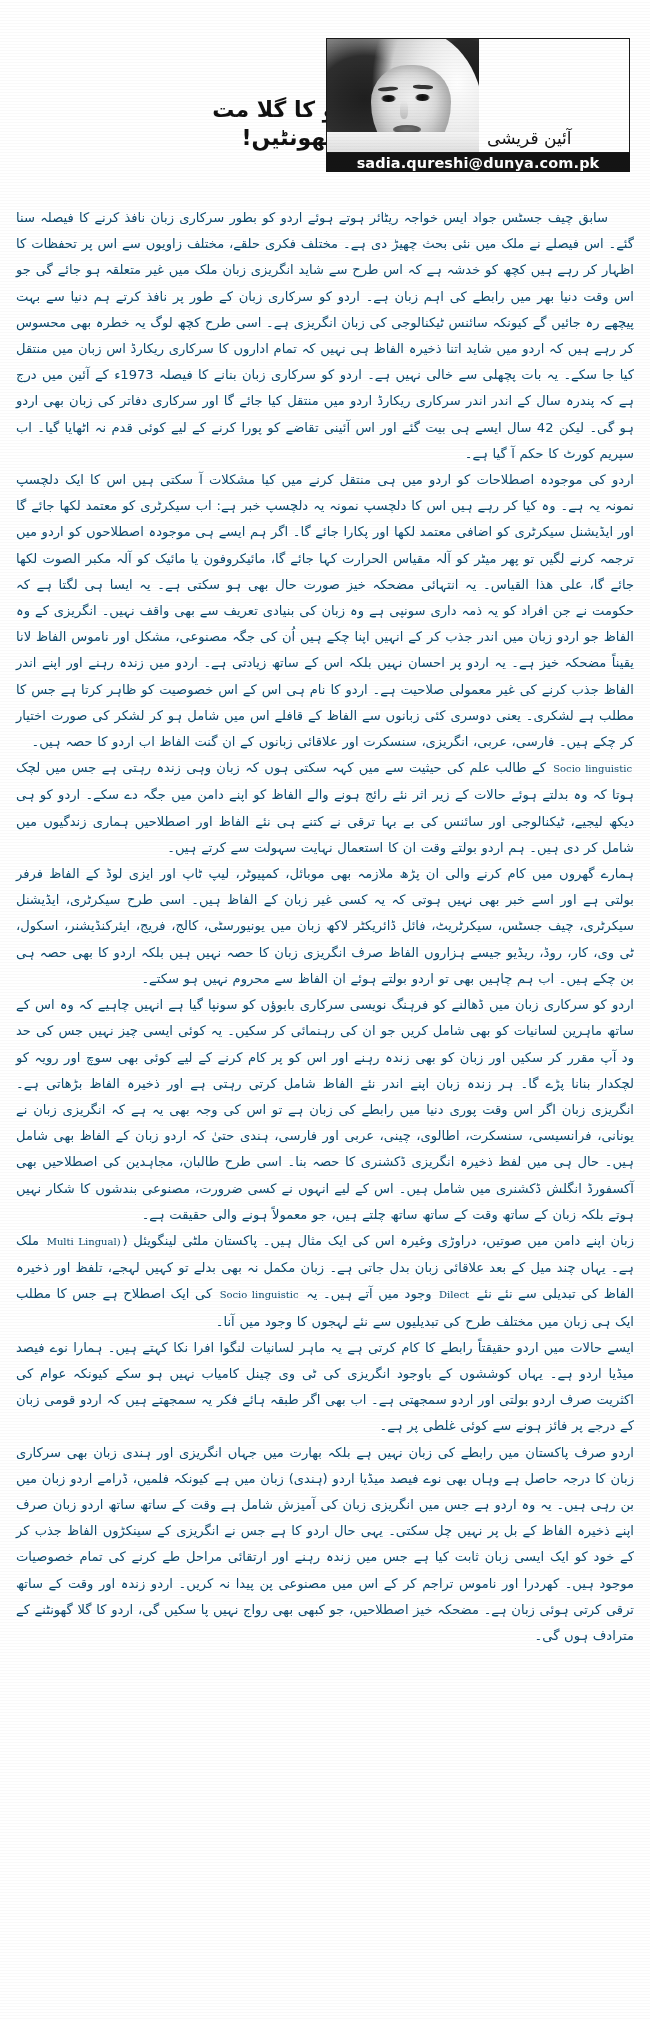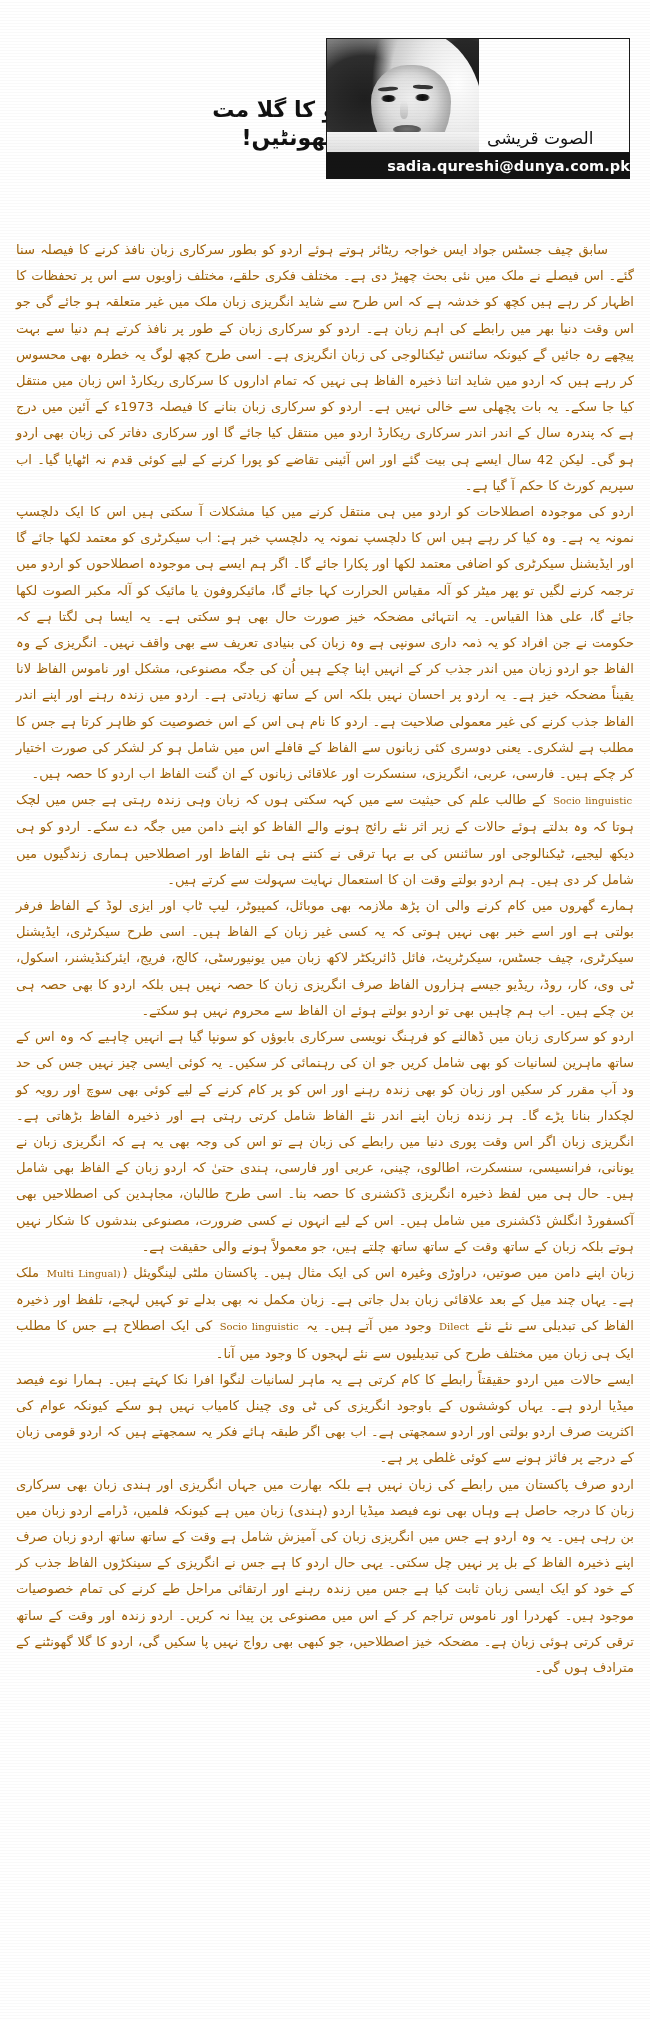--- a/index.html
+++ b/index.html
@@ -116,24 +116,24 @@
   }
   .title-rule{
     width:128px; height:2px; background:#111; margin:1px 0 3px 0;
   }
   .author-name{
     font-size:17px; font-weight:400; color:#111; direction:rtl;
     line-height:1.1;
   }
   .email-bar{
     position:absolute; right:20px; top:153px;
-    width:304px; height:26px;
+    width:304px; height:19px;
     background:#141414;
     box-sizing:border-box;
-    display:flex; align-items:center; 
+    display:flex; align-items:center; justify-content:center;
   }
   .email-bar span{
     color:#fff; font-size:14.5px; font-weight:700; letter-spacing:.1px;
     direction:ltr;
     font-family:"DejaVu Sans","Liberation Sans",sans-serif;
   }
 
   
   .headline{
     position:absolute; right:230px; top:96px; width:260px;
@@ -142,24 +142,23 @@
     font-size:22px; font-weight:700; color:#111;
     line-height:1.25;
   }
 
   
   .article{
     position:absolute; top:205px; right:16px; left:16px;
     direction:rtl; text-align:justify; text-align-last:right;
     font-size:13.1px;
     line-height:26.2px;
-    color:#a16207;
+    color:#0c4a6e;
     word-spacing:0.5px;
     hyphens:none;
-    margin-top:32px;
   }
   .article p{
     margin:0 0 0 0;
     text-align:justify;
     text-justify:inter-word;
   }
   .article p.first{ text-indent:26px; }
   .en{
     direction:ltr; unicode-bidi:isolate;
     font-family:"DejaVu Serif","Liberation Serif",serif;
@@ -193,21 +192,21 @@
           <div class="ph-eye l"></div>
           <div class="ph-eye r"></div>
           <div class="ph-nose"></div>
           <div class="ph-lip"></div>
           <div class="ph-neck"></div>
           <div class="ph-shoulder"></div>
         </div>
         <div class="masthead-text">
           <div class="column-title">امکان</div>
           <div class="title-rule"></div>
-          <div class="author-name">الصوت قریشی</div>
+          <div class="author-name">آئین قریشی</div>
         </div>
       </div>
     </div>
 
     <div class="email-bar">
       <span>sadia.qureshi@dunya.com.pk</span>
     </div>
   </div>
 
   <div class="article">

